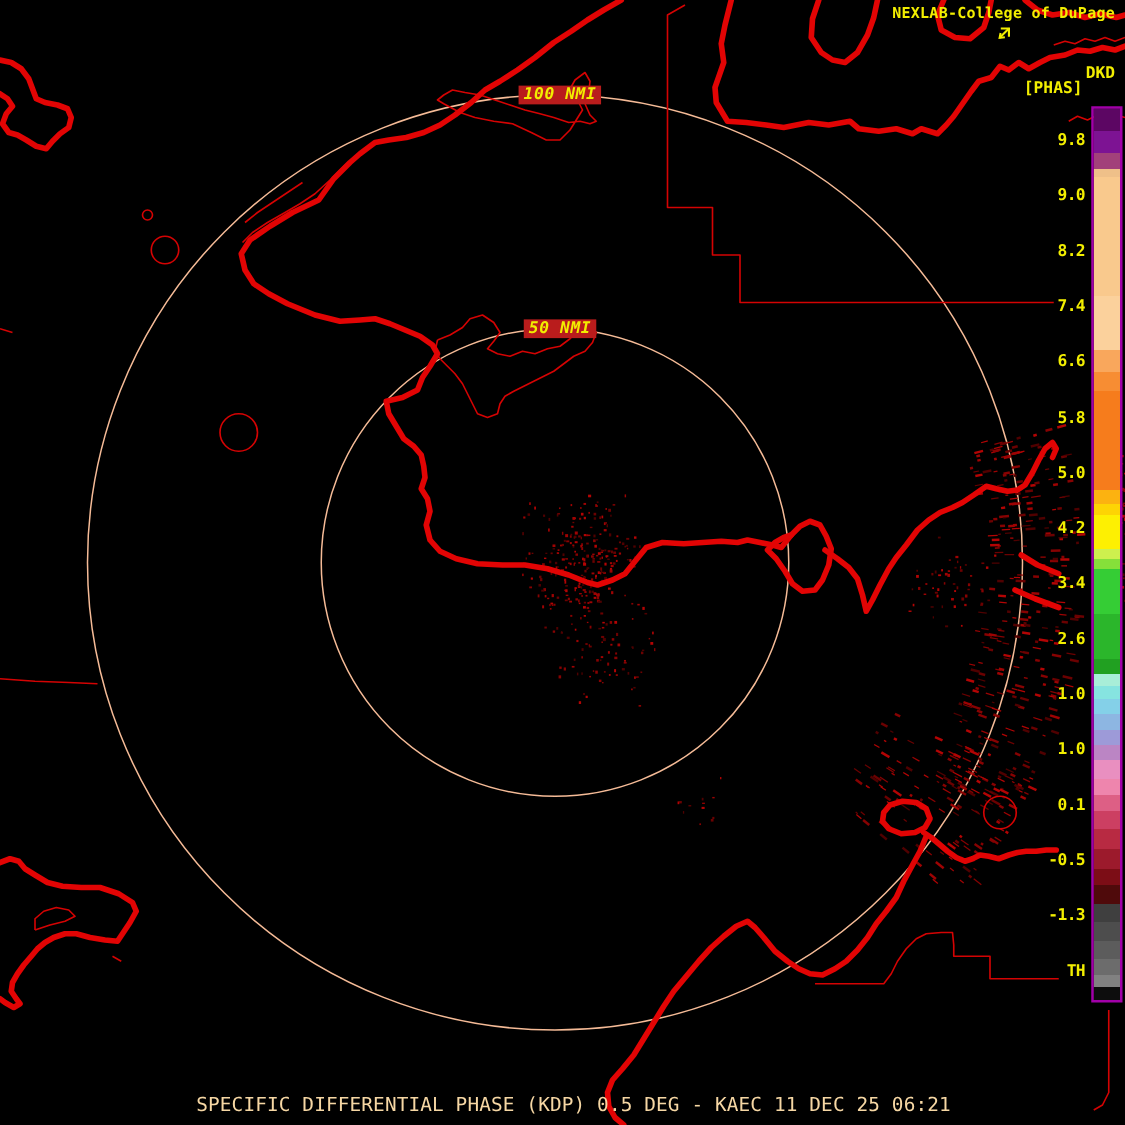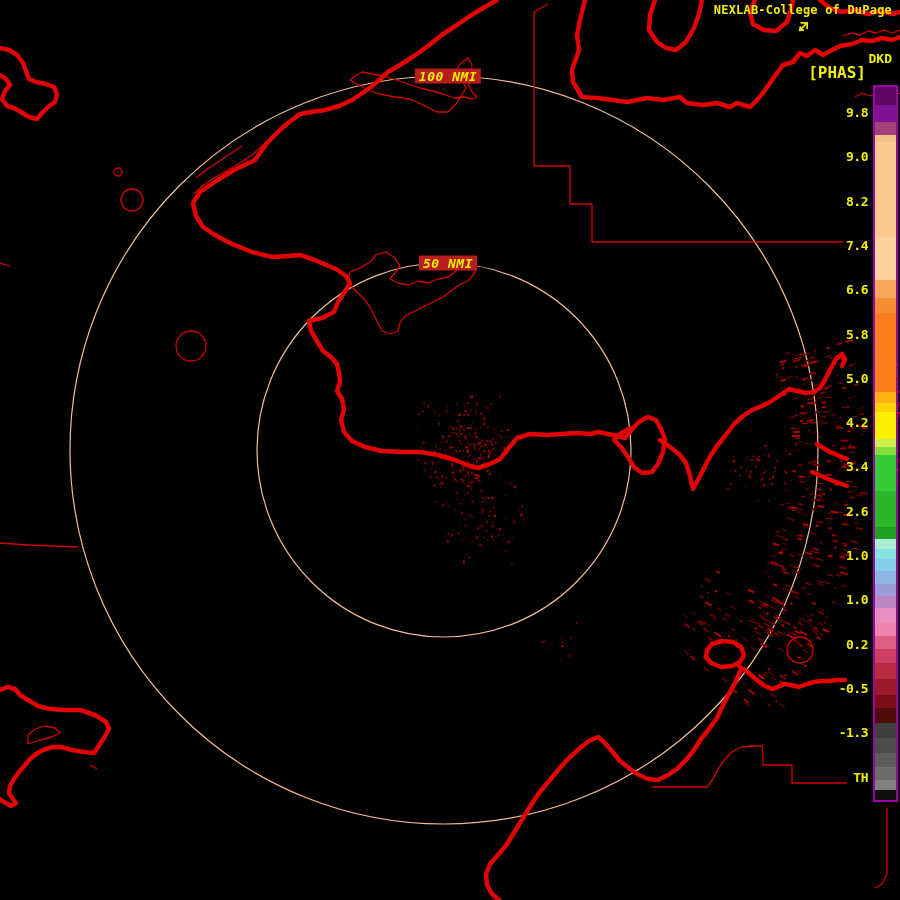--- a/index.html
+++ b/index.html
@@ -2,21 +2,21 @@
 <html><head>
 <meta charset="utf-8">
 <style>
   html,body{margin:0;padding:0;background:#000;}
   #screen{position:relative;width:900px;height:900px;background:#000;overflow:hidden;
           font-family:"DejaVu Sans Mono","Liberation Mono",monospace;}
   #map-svg{position:absolute;left:0;top:0;}
   .ytext{position:absolute;color:#f2ee00;white-space:pre;flex-direction:column;}
   #title{top:3px;right:8px;display:flex;align-items:center;gap:4px;font-size:12px;font-weight:bold;letter-spacing:.2px;}
   #station-id{top:51px;right:8px;font-size:13px;font-weight:bold;}
-  #units-label{top:63px;right:34px;font-size:16px;font-weight:bold;}
+  #units-label{top:63px;right:34px;font-size:13px;font-weight:bold;}
   .ring-label{position:absolute;transform:translate(-50%,-50%);background:#b91c1c;padding:0 4px;
               color:#f2ee00;font-size:13px;font-weight:bold;font-style:italic;letter-spacing:.5px;white-space:pre;}
   #colorbar{position:absolute;left:873px;top:85px;width:25px;height:717px;box-sizing:border-box;
             border:2px solid #a100a8;}
   .tick{position:absolute;right:32px;height:18px;line-height:18px;color:#f2ee00;
         font-size:13px;font-weight:bold;text-align:center;white-space:pre;letter-spacing:-0.5px;}
   #caption{position:absolute;left:157px;top:875px;color:#f6d7a4;font-size:15.5px;
            letter-spacing:.1px;white-space:pre;}
 </style>
 </head>
@@ -950,34 +950,35 @@
       <div class="tick" style="top: 192.6px;">8.2</div>
       <div class="tick" style="top: 236.9px;">7.4</div>
       <div class="tick" style="top: 281.2px;">6.6</div>
       <div class="tick" style="top: 325.5px;">5.8</div>
       <div class="tick" style="top: 369.8px;">5.0</div>
       <div class="tick" style="top: 414.1px;">4.2</div>
       <div class="tick" style="top: 458.4px;">3.4</div>
       <div class="tick" style="top: 502.7px;">2.6</div>
       <div class="tick" style="top: 547px;">1.0</div>
       <div class="tick" style="top: 591.3px;">1.0</div>
-      <div class="tick" style="top: 635.6px;">0.2</div>
+      <div class="tick" style="top: 635.6px;">0.1</div>
       <div class="tick" style="top: 679.9px;">-0.5</div>
       <div class="tick" style="top: 724.2px;">-1.3</div>
       <div class="tick" style="top: 768.5px;">TH</div>
     </div>
 
   <div id="title" class="ytext">
     <span>NEXLAB-College of DuPage</span>
     <svg width="13" height="13" viewBox="0 0 14 14">
       <polyline points="5,2 12,2 12,9" fill="none" stroke="#f2ee00" stroke-width="1.8"></polyline>
       <line x1="12" y1="2" x2="4" y2="10" stroke="#f2ee00" stroke-width="1.8"></line>
       <polyline points="8.5,9.5 4,10 4.8,5.8" fill="none" stroke="#f2ee00" stroke-width="1.8"></polyline>
     </svg>
   </div>
 
   <div id="station-id" class="ytext">DKD</div>
   <div id="units-label" class="ytext">[PHAS]</div>
 
   <div class="ring-label" style="left:448px;top:76px">100 NMI</div>
   <div class="ring-label" style="left:448px;top:263px">50 NMI</div>
 
+  <div id="caption">SPECIFIC DIFFERENTIAL PHASE (KDP) 0.5 DEG - KAEC 11 DEC 25 06:21</div>
 </div>
 
 </body></html>

